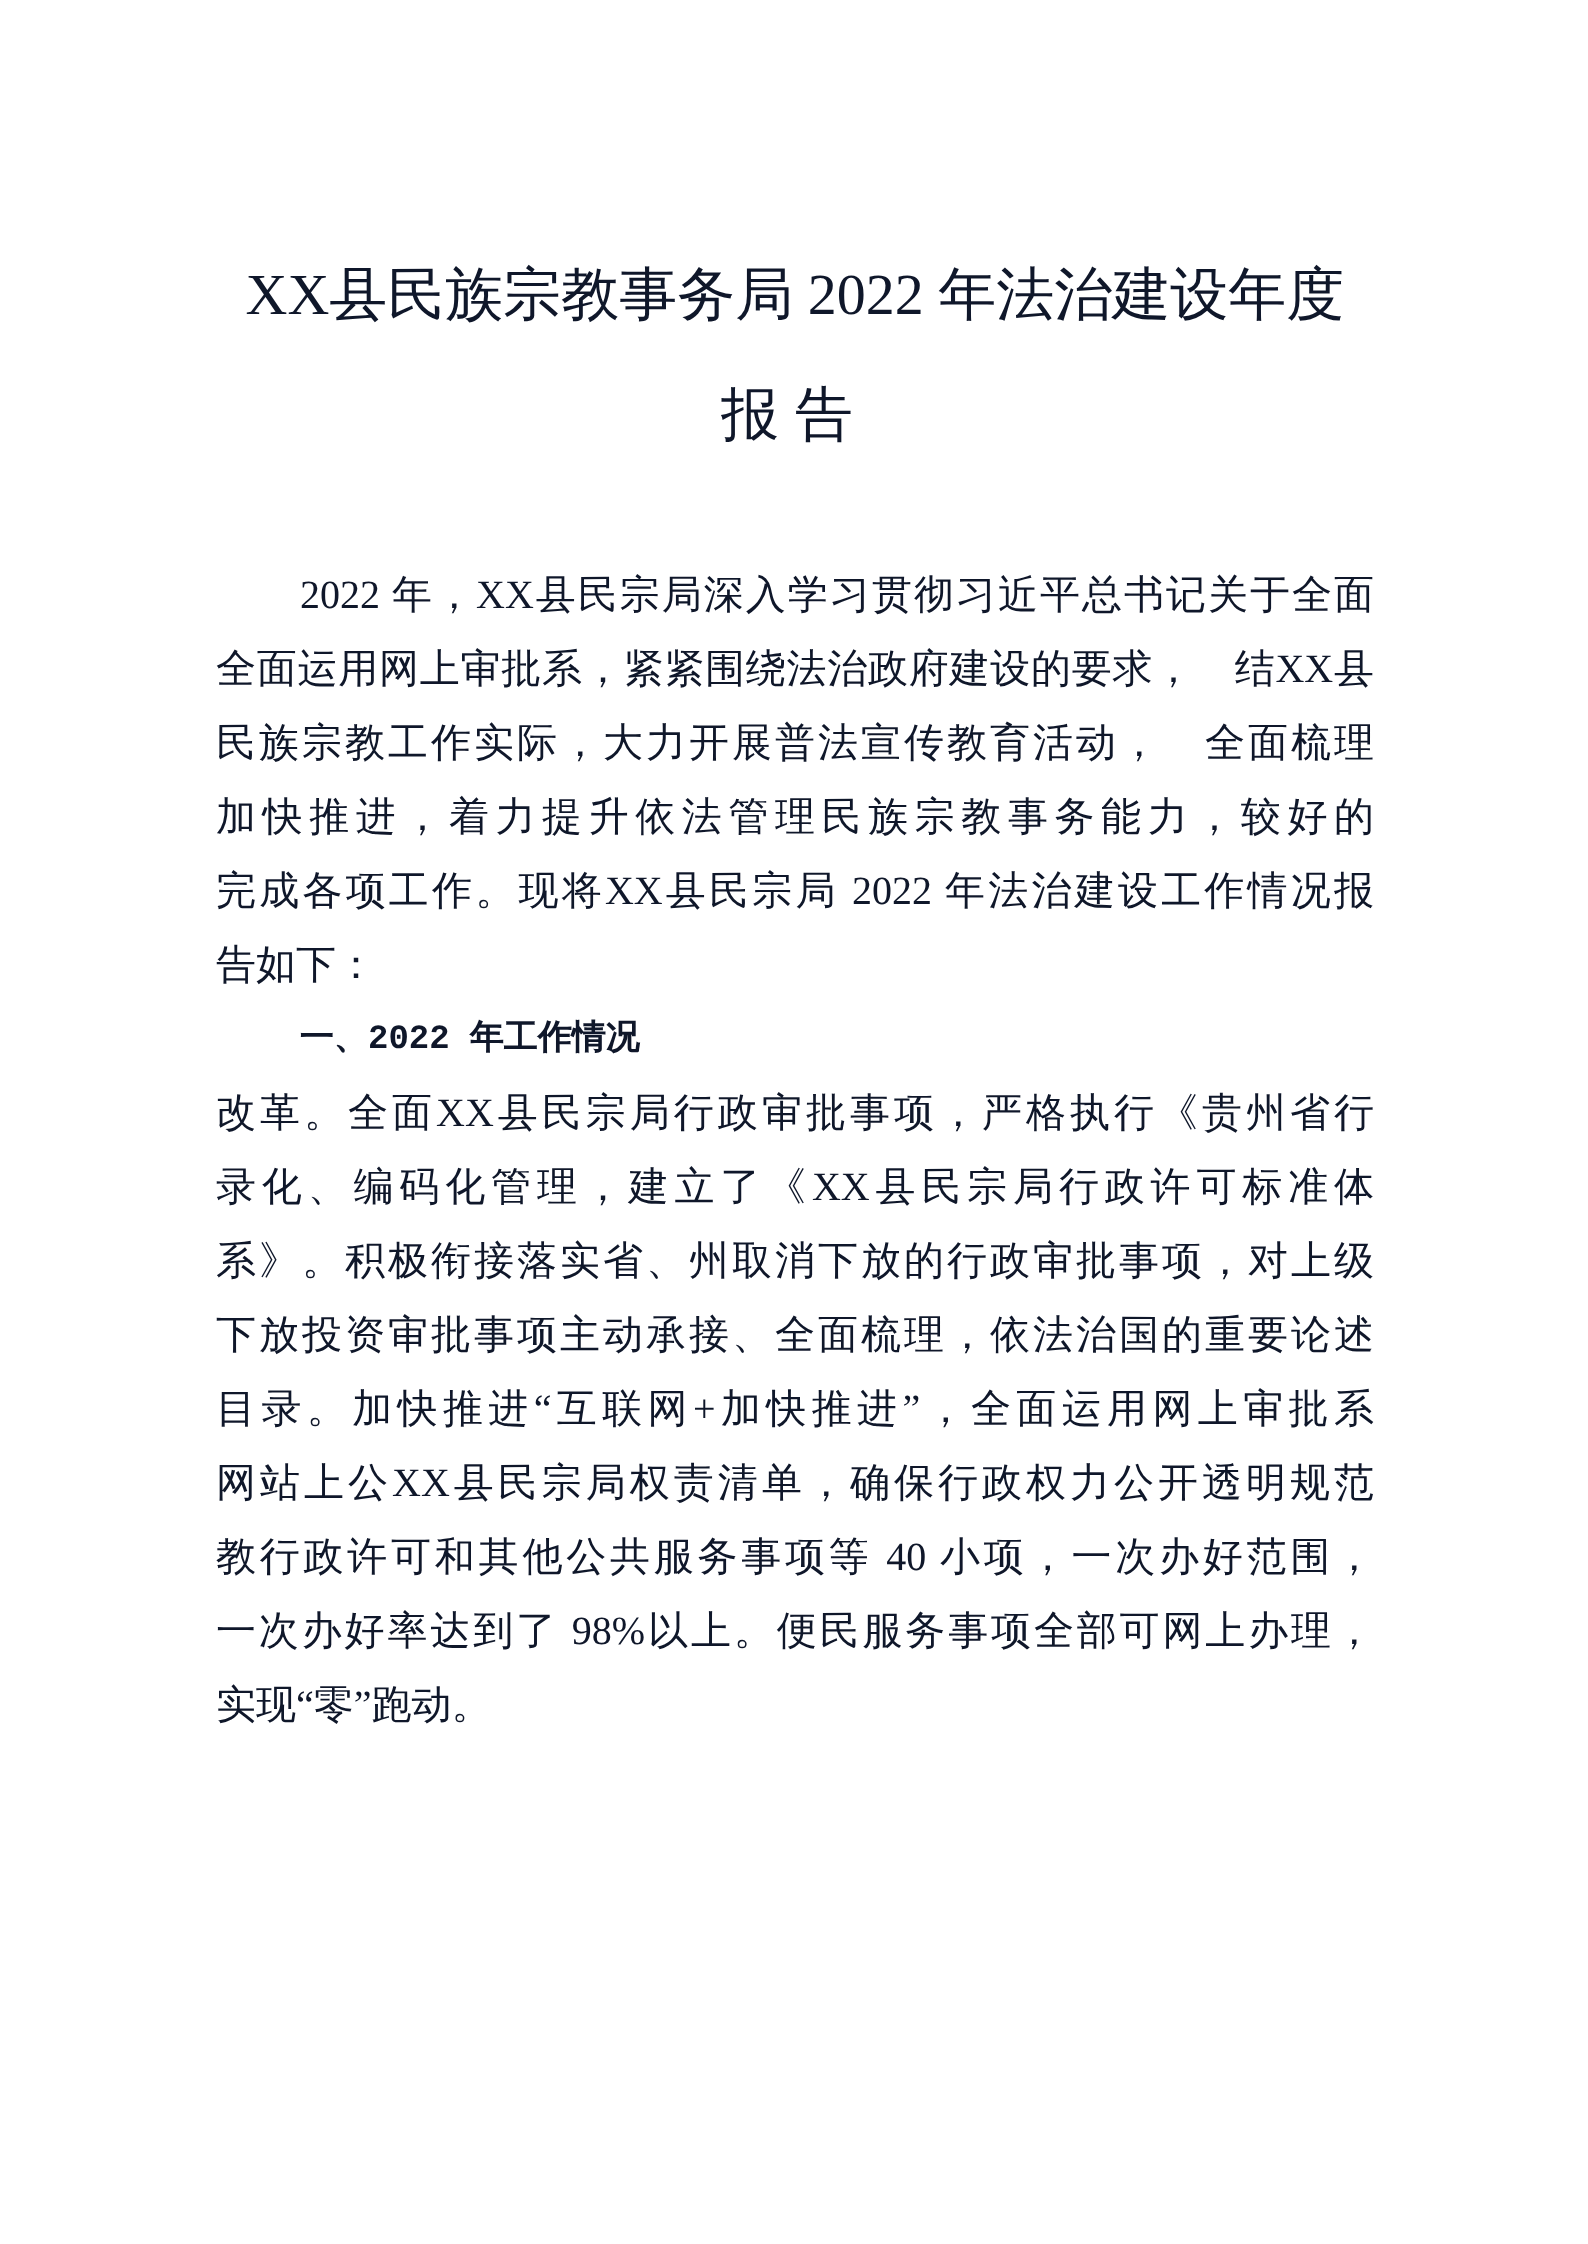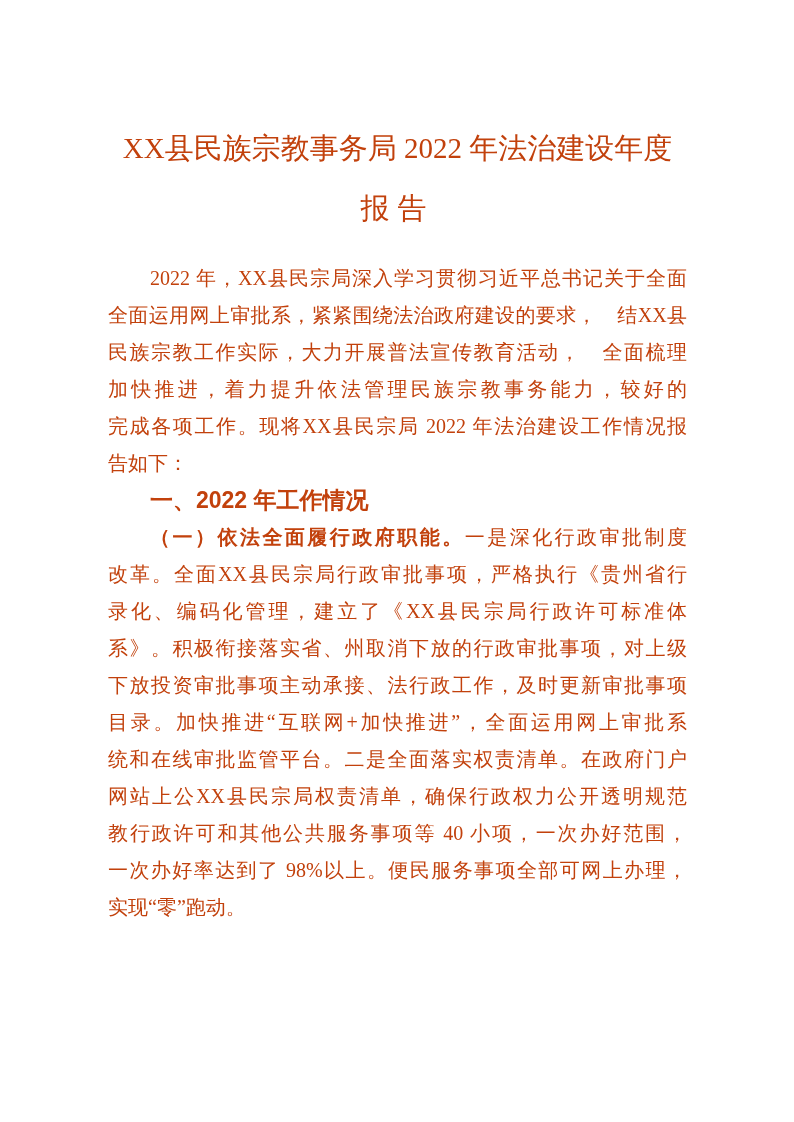--- a/index.html
+++ b/index.html
@@ -5,63 +5,63 @@
   html, body {
     margin: 0;
     padding: 0;
     background: #ffffff;
   }
   .page {
     position: relative;
     width: 734px;
     height: 1122px;
     background: #ffffff;
-    color: #c2410c;
+    color: #0f172a;
     font-family: "Liberation Serif", "DejaVu Serif", serif;
     overflow: hidden;
     box-sizing: border-box;
   }
   .content {
     box-sizing: border-box;
     width: 794px;
     padding: 118px 107px 0 108px;
   }
   .title {
     font-size: 29px;
     line-height: 60px;
     text-align: center;
     font-weight: normal;
     margin: 0;
   }
   .title .t2 {
     letter-spacing: 8px;
   }
   .body-block {
-    margin-top: 22px;
+    margin-top: 42px;
   }
   .line {
     font-size: 20px;
     line-height: 37px;
     height: 37px;
     overflow: hidden;
     text-align: justify;
     text-align-last: justify;
     text-justify: inter-character;
     word-break: break-all;
   }
   .line.left {
     text-align-last: left;
   }
   .line.indent {
     text-indent: 42px;
   }
   .heading {
-    font-family: Liberation Sans, sans-serif;
+    font-family: Liberation Mono, monospace;
     font-weight: bold;
-    font-size: 23px;
+    font-size: 17px;
     line-height: 37px;
     height: 37px;
     text-indent: 42px;
     text-align: left;
     text-align-last: left;
     overflow: hidden;
   }
   .lead {
     font-weight: bold;
   }
@@ -81,27 +81,25 @@
 
       <div class="line indent">2022 年，XX县民宗局深入学习贯彻习近平总书记关于全面</div>
       <div class="line">全面运用网上审批系，紧紧围绕法治政府建设的要求，　结XX县</div>
       <div class="line">民族宗教工作实际，大力开展普法宣传教育活动，　全面梳理</div>
       <div class="line">加快推进，着力提升依法管理民族宗教事务能力，较好的</div>
       <div class="line">完成各项工作。现将XX县民宗局 2022 年法治建设工作情况报</div>
       <div class="line left">告如下：</div>
 
       <div class="heading">一、2022 年工作情况</div>
 
-      <div class="line indent"><span class="lead">（一）依法全面履行政府职能。</span><span>一是深化行政审批制度</span></div>
       <div class="line">改革。全面XX县民宗局行政审批事项，严格执行《贵州省行</div>
       <div class="line">录化、编码化管理，建立了《XX县民宗局行政许可标准体</div>
       <div class="line">系》。积极衔接落实省、州取消下放的行政审批事项，对上级</div>
-      <div class="line">下放投资审批事项主动承接、法行政工作，及时更新审批事项</div>
+      <div class="line">下放投资审批事项主动承接、全面梳理，依法治国的重要论述</div>
       <div class="line">目录。加快推进“互联网+加快推进”，全面运用网上审批系</div>
-      <div class="line">统和在线审批监管平台。二是全面落实权责清单。在政府门户</div>
       <div class="line">网站上公XX县民宗局权责清单，确保行政权力公开透明规范</div>
       <div class="line">教行政许可和其他公共服务事项等 40 小项，一次办好范围，</div>
       <div class="line">一次办好率达到了 98%以上。便民服务事项全部可网上办理，</div>
       <div class="line left">实现“零”跑动。</div>
 
     </div>
   </div>
 </div>
 
 </body></html>

